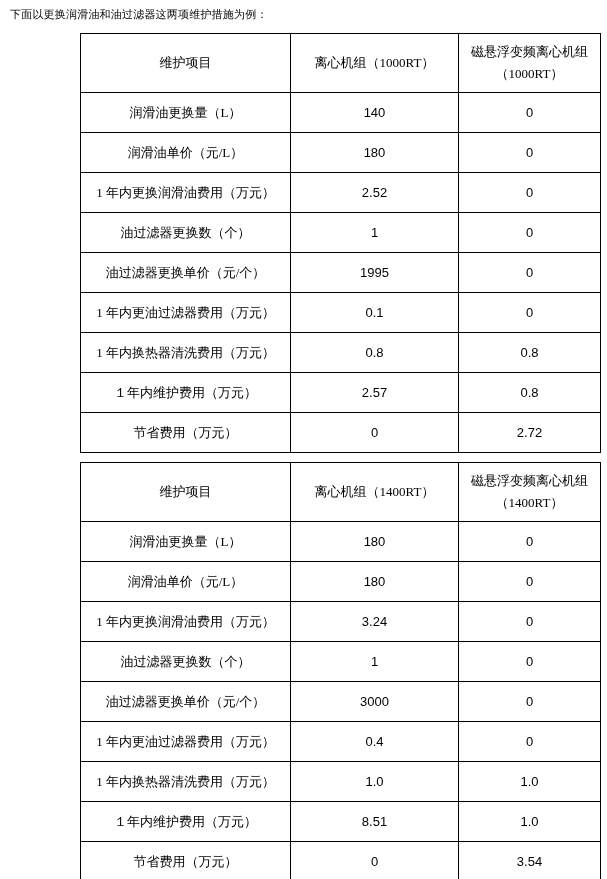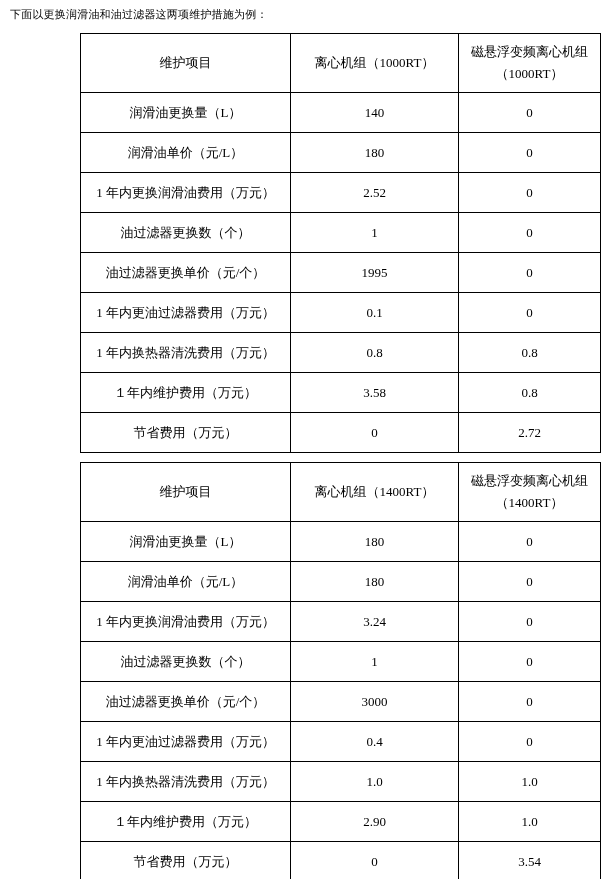--- a/index.html
+++ b/index.html
@@ -56,21 +56,21 @@
     height: 58px;
   }
   table.data-table tbody td {
     height: 39px;
   }
   .hdr-two-line {
     display: block;
     line-height: 22px;
   }
   .num {
-    font-family: Liberation Serif, serif;
+    font-family: Liberation Sans, sans-serif;
     font-size: 13px;
   }
 </style>
 </head>
 <body>
 
 <div class="page">
 
   <div class="intro">下面以更换润滑油和油过滤器这两项维护措施为例：</div>
 
@@ -121,21 +121,21 @@
         <td class="num">0.1</td>
         <td class="num">0</td>
       </tr>
       <tr>
         <td>1 年内换热器清洗费用（万元）</td>
         <td class="num">0.8</td>
         <td class="num">0.8</td>
       </tr>
       <tr>
         <td>１年内维护费用（万元）</td>
-        <td class="num">3.58</td>
+        <td class="num">2.57</td>
         <td class="num">0.8</td>
       </tr>
       <tr>
         <td>节省费用（万元）</td>
         <td class="num">0</td>
         <td class="num">2.72</td>
       </tr>
     </tbody>
   </table>
 
@@ -186,21 +186,21 @@
         <td class="num">0.4</td>
         <td class="num">0</td>
       </tr>
       <tr>
         <td>1 年内换热器清洗费用（万元）</td>
         <td class="num">1.0</td>
         <td class="num">1.0</td>
       </tr>
       <tr>
         <td>１年内维护费用（万元）</td>
-        <td class="num">2.90</td>
+        <td class="num">8.51</td>
         <td class="num">1.0</td>
       </tr>
       <tr>
         <td>节省费用（万元）</td>
         <td class="num">0</td>
         <td class="num">3.54</td>
       </tr>
     </tbody>
   </table>
 

